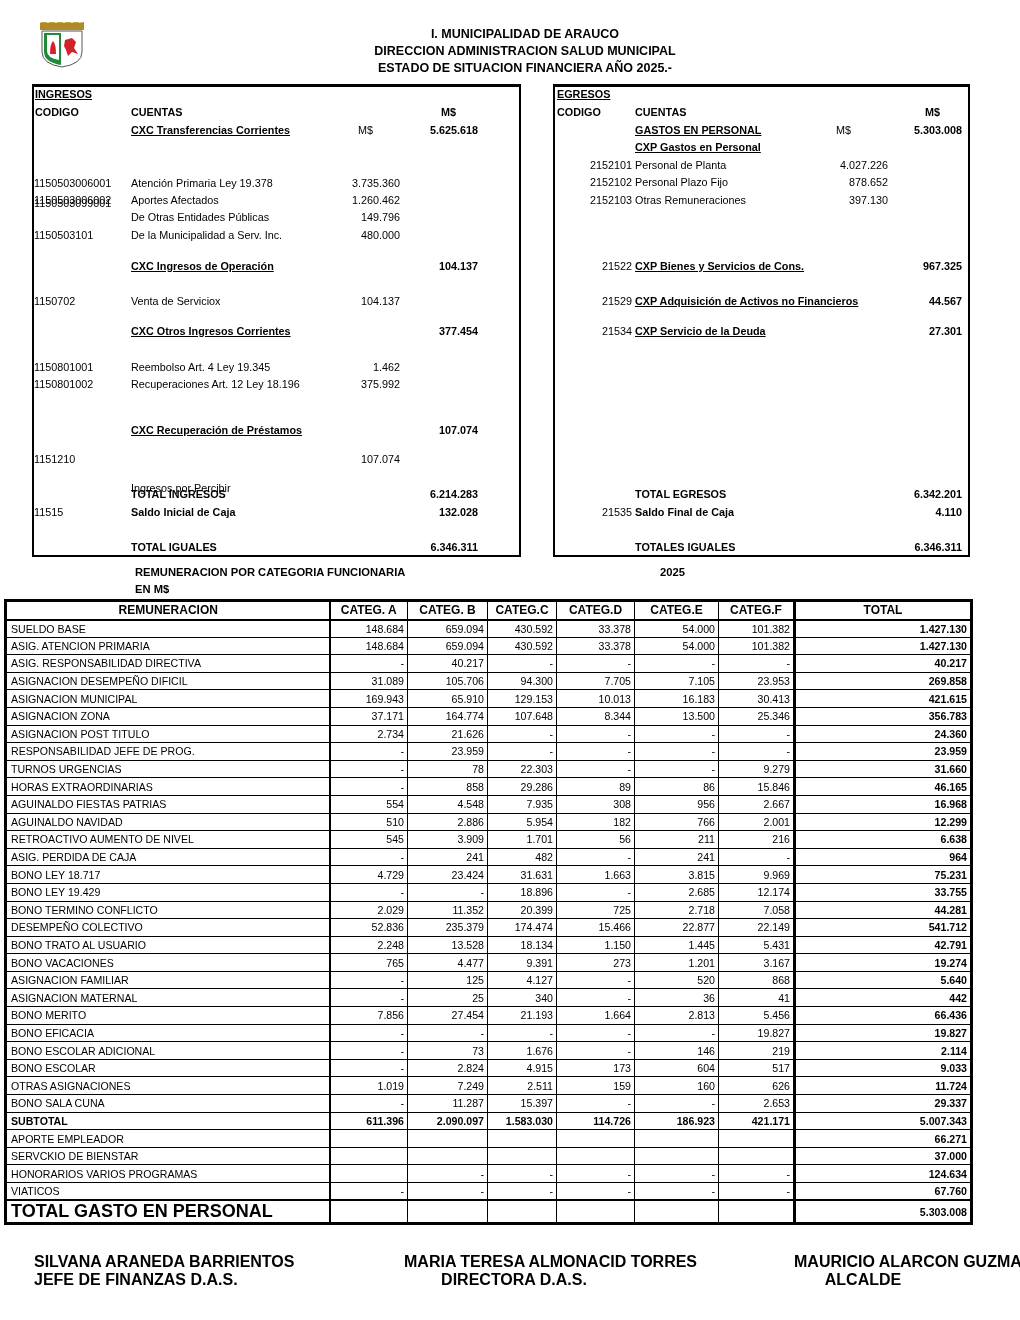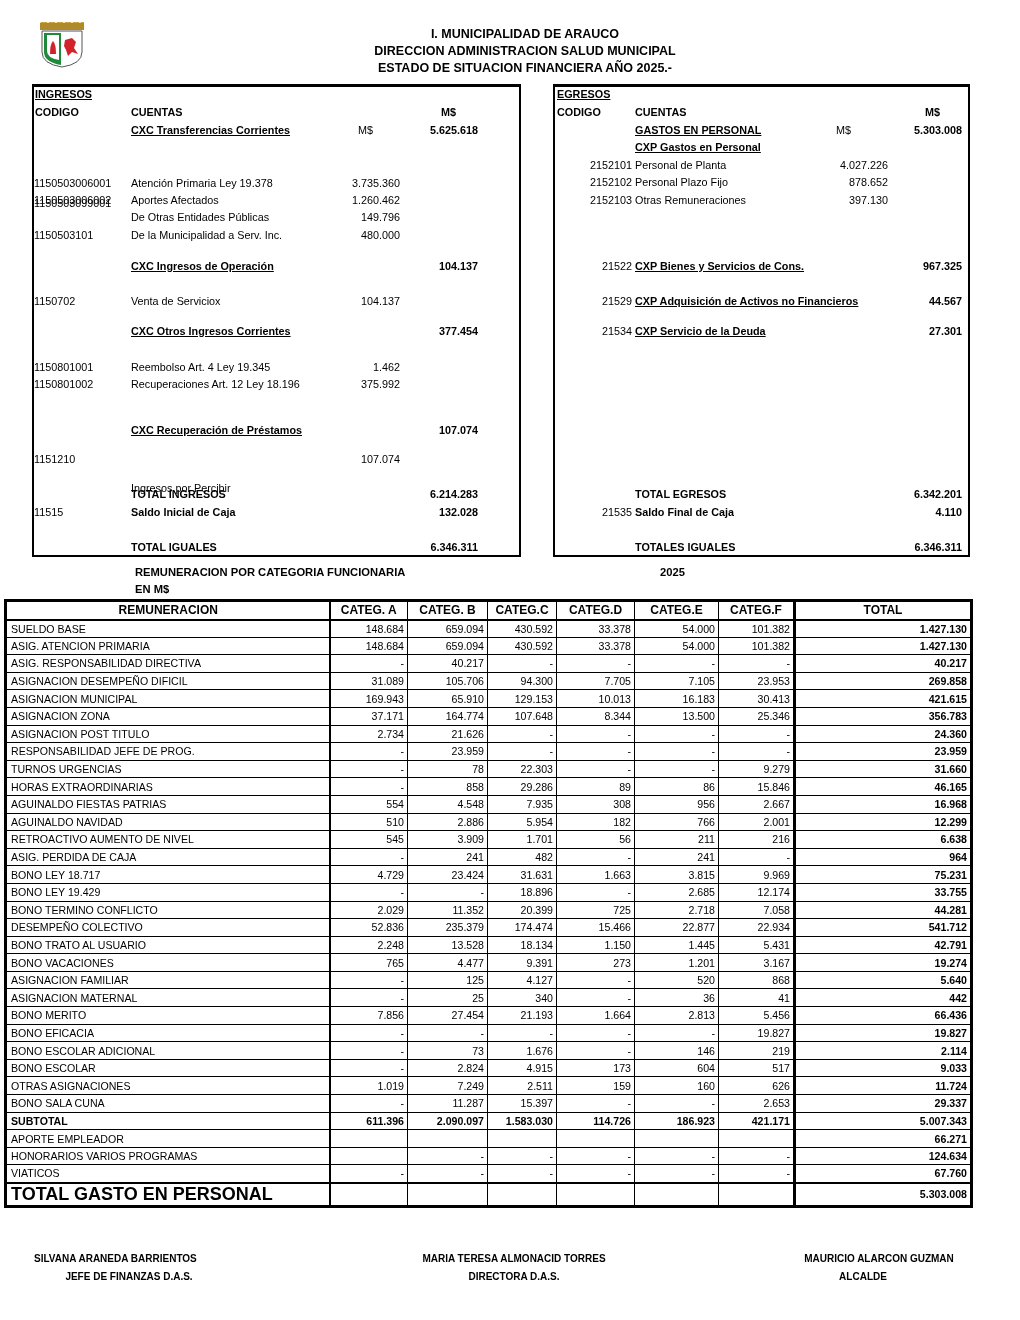--- a/index.html
+++ b/index.html
@@ -39,21 +39,21 @@
   table.rem td.tot { text-align: right; font-weight: bold; }
   table.rem td:first-child, table.rem th:first-child { border-left: 3px solid #000; text-align: left; padding-left: 4px; }
   table.rem th:first-child { text-align: center; }
   table.rem td:nth-child(2), table.rem th:nth-child(2) { border-left: 2px solid #000; }
   table.rem td:nth-child(8), table.rem th:nth-child(8) { border-left: 3px solid #000; border-right: 3px solid #000; border-radius: 6px; }
   table.rem tr.subtotal td { font-weight: bold; }
   table.rem tr.final td { border-top: 2px solid #000; border-bottom: 3px solid #000; height: 20px; }
   table.rem tr.final td:first-child { font-size: 18px; font-weight: bold; }
   table.rem tr.final td.tot { font-size: 10.6px; }
 
-  .sig { position: absolute; font-weight: bold; font-size: 10px; white-space: nowrap; text-align: center; }
+  .sig { position: absolute; font-weight: bold; font-size: 16px; white-space: nowrap; text-align: center; }
 </style>
 </head>
 <body>
 
 <svg class="logo" viewBox="0 0 56 46">
   <rect x="6" y="1" width="44" height="7" fill="#b08a2a"></rect>
   <polygon points="6,1 10,-2 14,1 18,-2 22,1 26,-2 30,1 34,-2 38,1 42,-2 46,1 50,-2 50,1" fill="#c9a33b"></polygon>
   <path d="M8 9 H48 V30 Q48 42 28 45 Q8 42 8 30 Z" fill="#fff" stroke="#555" stroke-width="1"></path>
   <path d="M10 11 H27 V43 Q10 40 10 30 Z" fill="#1f8a3a"></path>
   <path d="M13 13 H25 V38 Q13 36 13 29 Z" fill="#fff"></path>
@@ -356,21 +356,21 @@
         <td class="num">7.058</td>
         <td class="tot">44.281</td>
       </tr>
       <tr>
         <td>DESEMPEÑO COLECTIVO</td>
         <td class="num">52.836</td>
         <td class="num">235.379</td>
         <td class="num">174.474</td>
         <td class="num">15.466</td>
         <td class="num">22.877</td>
-        <td class="num">22.934</td>
+        <td class="num">22.149</td>
         <td class="tot">541.712</td>
       </tr>
       <tr>
         <td>BONO TRATO AL USUARIO</td>
         <td class="num">2.248</td>
         <td class="num">13.528</td>
         <td class="num">18.134</td>
         <td class="num">1.150</td>
         <td class="num">1.445</td>
         <td class="num">5.431</td>
@@ -480,20 +480,30 @@
         <td> APORTE EMPLEADOR</td>
         <td class="num"></td>
         <td class="num"></td>
         <td class="num"></td>
         <td class="num"></td>
         <td class="num"></td>
         <td class="num"></td>
         <td class="tot">66.271</td>
       </tr>
       <tr>
+        <td>SERVCKIO DE BIENSTAR</td>
+        <td class="num"></td>
+        <td class="num"></td>
+        <td class="num"></td>
+        <td class="num"></td>
+        <td class="num"></td>
+        <td class="num"></td>
+        <td class="tot">37.000</td>
+      </tr>
+      <tr>
         <td>HONORARIOS VARIOS PROGRAMAS</td>
         <td class="num"></td>
         <td class="num">-</td>
         <td class="num">-</td>
         <td class="num">-</td>
         <td class="num">-</td>
         <td class="num">-</td>
         <td class="tot">124.634</td>
       </tr>
       <tr>

